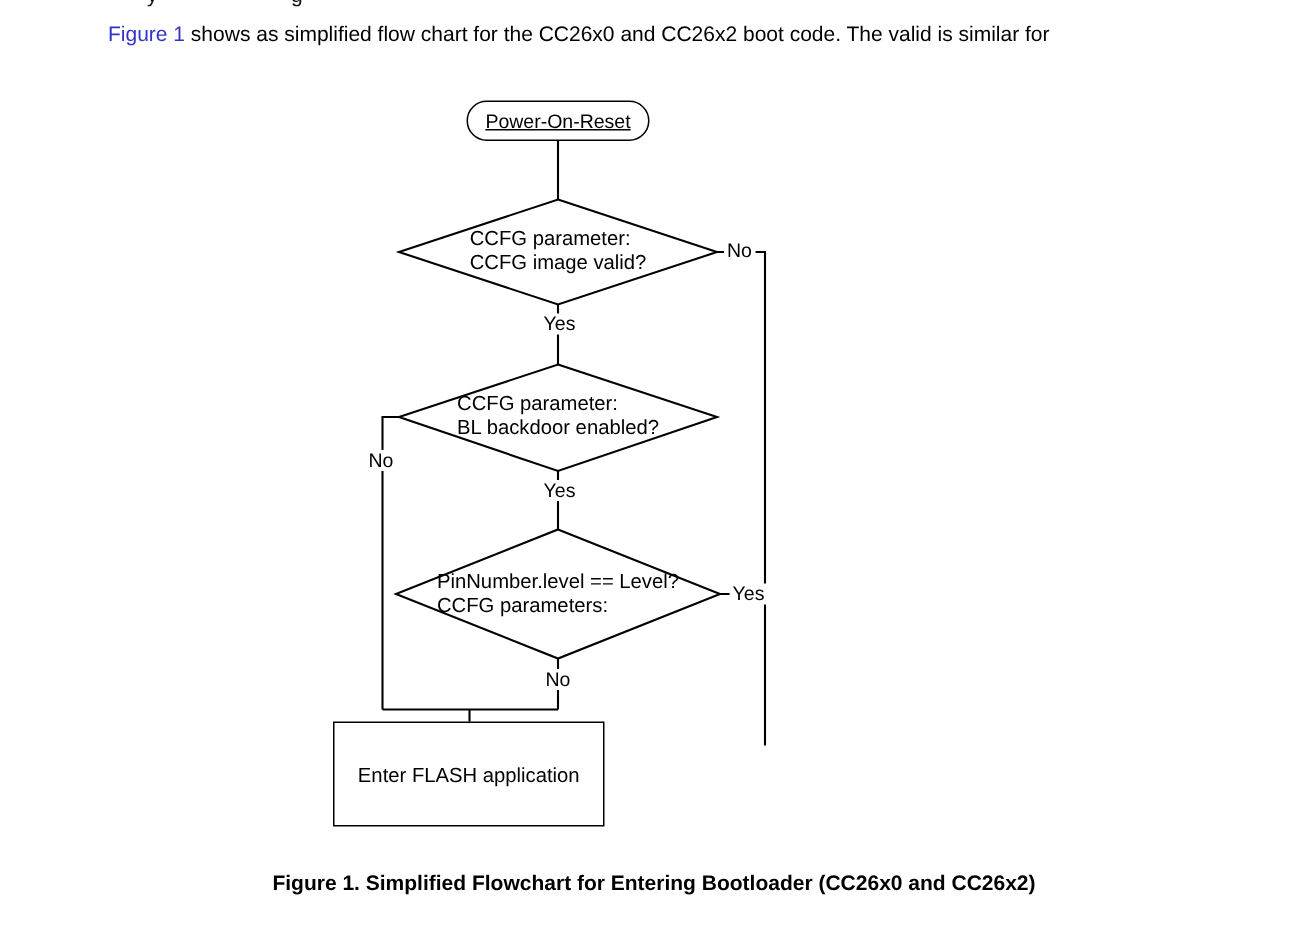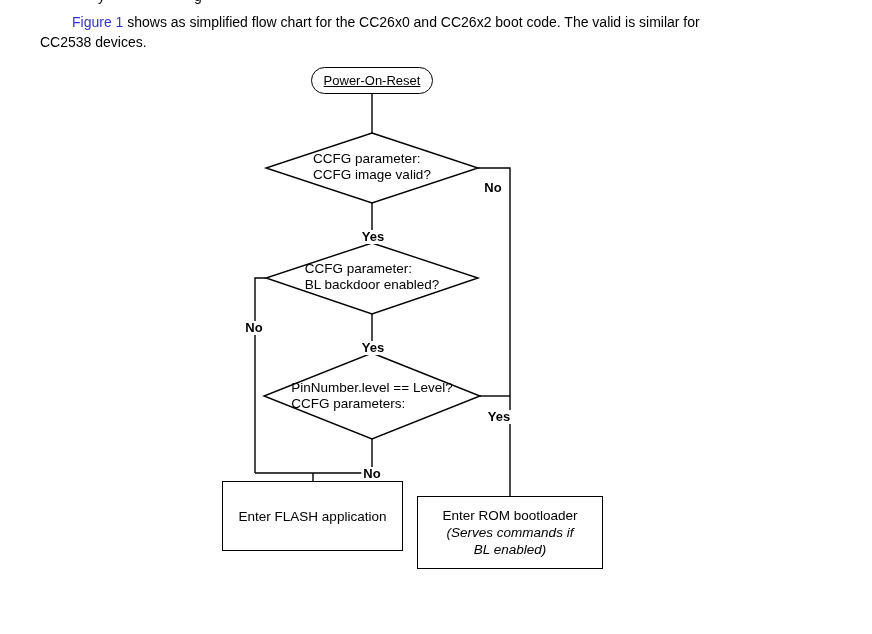--- a/index.html
+++ b/index.html
@@ -29,22 +29,22 @@
     position:absolute;transform:translateX(-50%);text-align:left;
     font-size:13.5px;line-height:15.5px;
   }
   .dtext div{white-space:nowrap;}
   .d1{left:372px;top:151px;}
   .d2{left:372px;top:261px;}
   .d3{left:372px;top:380px;}
 
   .lbl{
     position:absolute;transform:translateX(-50%);
-    font-size:13px;font-weight:bold;line-height:14px;
-    background:#fff;padding:0 2px;white-space:nowrap;margin-top:21px;
+    font-size:13px;font-weight:normal;line-height:14px;
+    background:#fff;padding:0 2px;white-space:nowrap;
   }
   .lbl-no1{left:493px;top:160px;}
   .lbl-yes1{left:373px;top:209px;}
   .lbl-no2{left:254px;top:300px;}
   .lbl-yes2{left:373px;top:320px;}
   .lbl-yes3{left:499px;top:389px;}
   .lbl-no3{left:372px;top:446px;}
 
   .tbox{
     position:absolute;border:1.5px solid #000;background:#fff;box-sizing:border-box;
@@ -65,21 +65,20 @@
 
 <div class="page">
 
   <div class="clip-top">
     <span class="clip-frag1">y</span>
     <span class="clip-frag2">g</span>
   </div>
 
   <div class="intro">
     <div class="line"><span class="link">Figure 1</span><span> shows as simplified flow chart for the CC26x0 and CC26x2 boot code. The valid is similar for</span></div>
-    <div class="line">CC2538 devices.</div>
   </div>
 
   <svg class="fc-svg" width="872" height="634" viewBox="0 0 872 634">
     <g stroke="#000" stroke-width="1.4" fill="none">
 
       <line x1="372" y1="94" x2="372" y2="133"></line>
 
       <polyline points="478,168 510,168 510,497"></polyline>
 
       <line x1="372" y1="203" x2="372" y2="243"></line>
@@ -122,20 +121,16 @@
   <div class="lbl lbl-no1">No</div>
   <div class="lbl lbl-yes1">Yes</div>
   <div class="lbl lbl-no2">No</div>
   <div class="lbl lbl-yes2">Yes</div>
   <div class="lbl lbl-yes3">Yes</div>
   <div class="lbl lbl-no3">No</div>
 
   <div class="tbox tbox-left">
     <div>Enter FLASH application</div>
   </div>
-  <div class="tbox tbox-right">
-    <div>Enter ROM bootloader</div>
-    <div class="italic">(Serves commands if</div>
-    <div class="italic">BL enabled)</div>
-  </div>
 
+  <div class="caption">Figure 1. Simplified Flowchart for Entering Bootloader (CC26x0 and CC26x2)</div>
 
 </div>
 
 </body></html>

